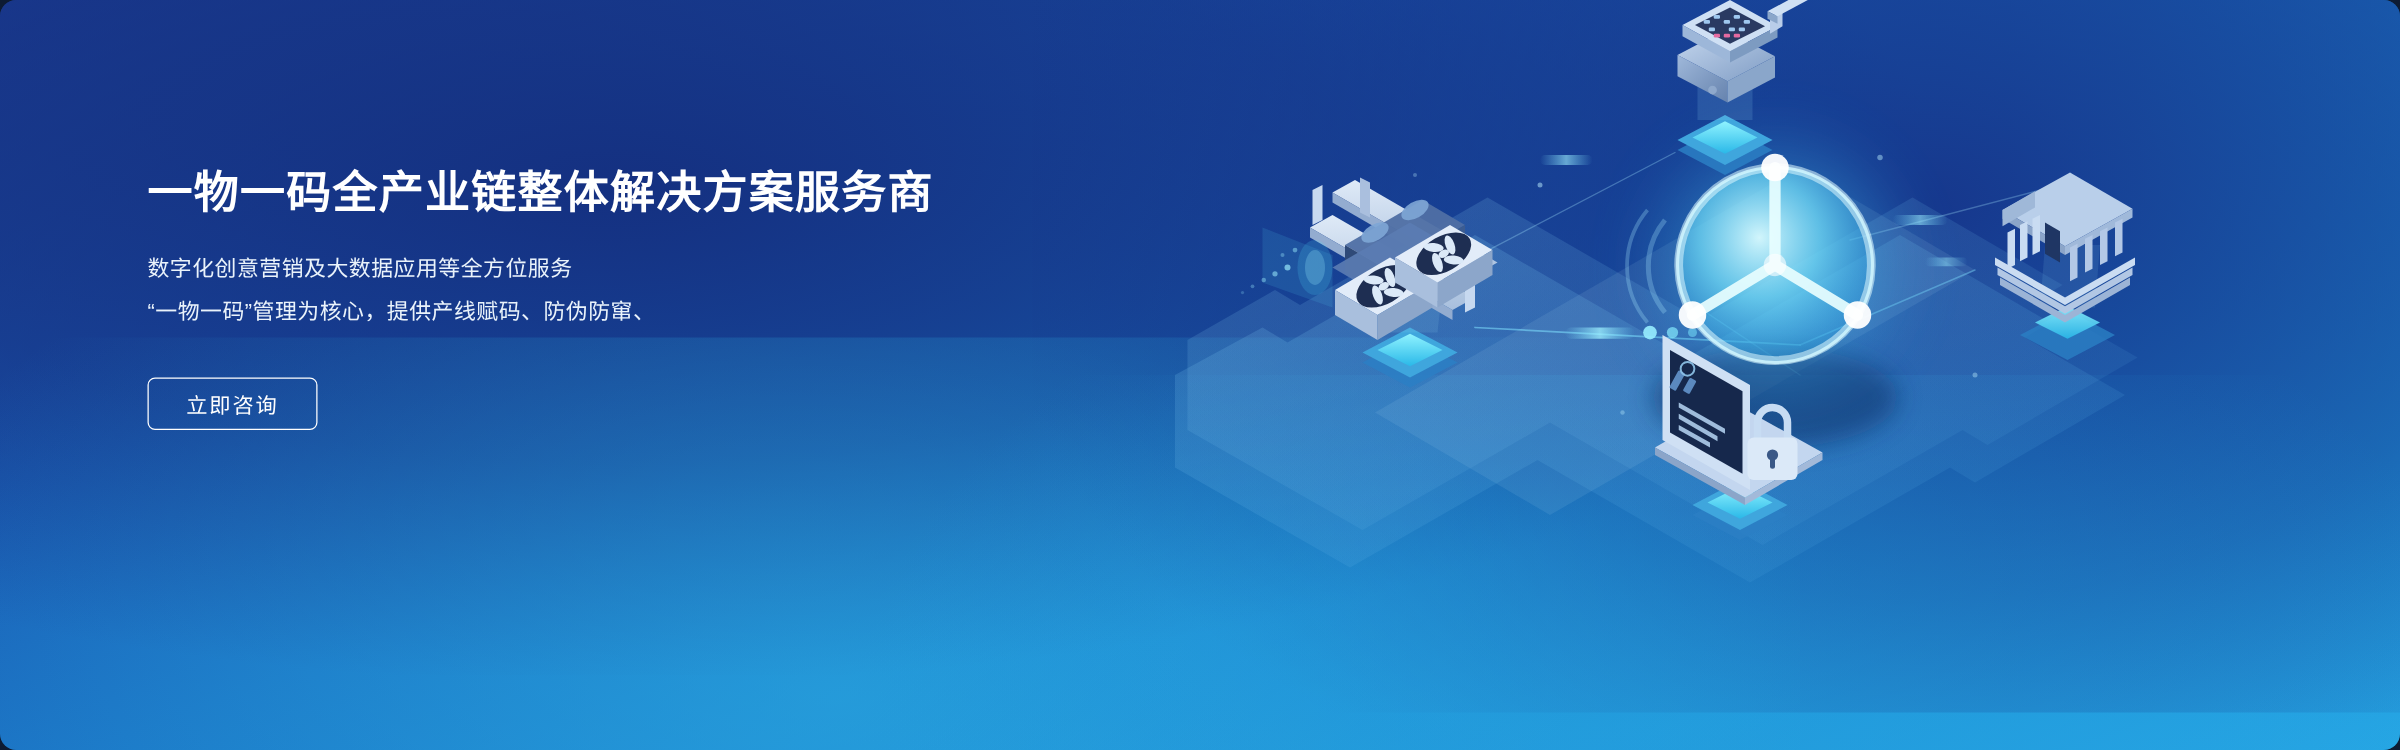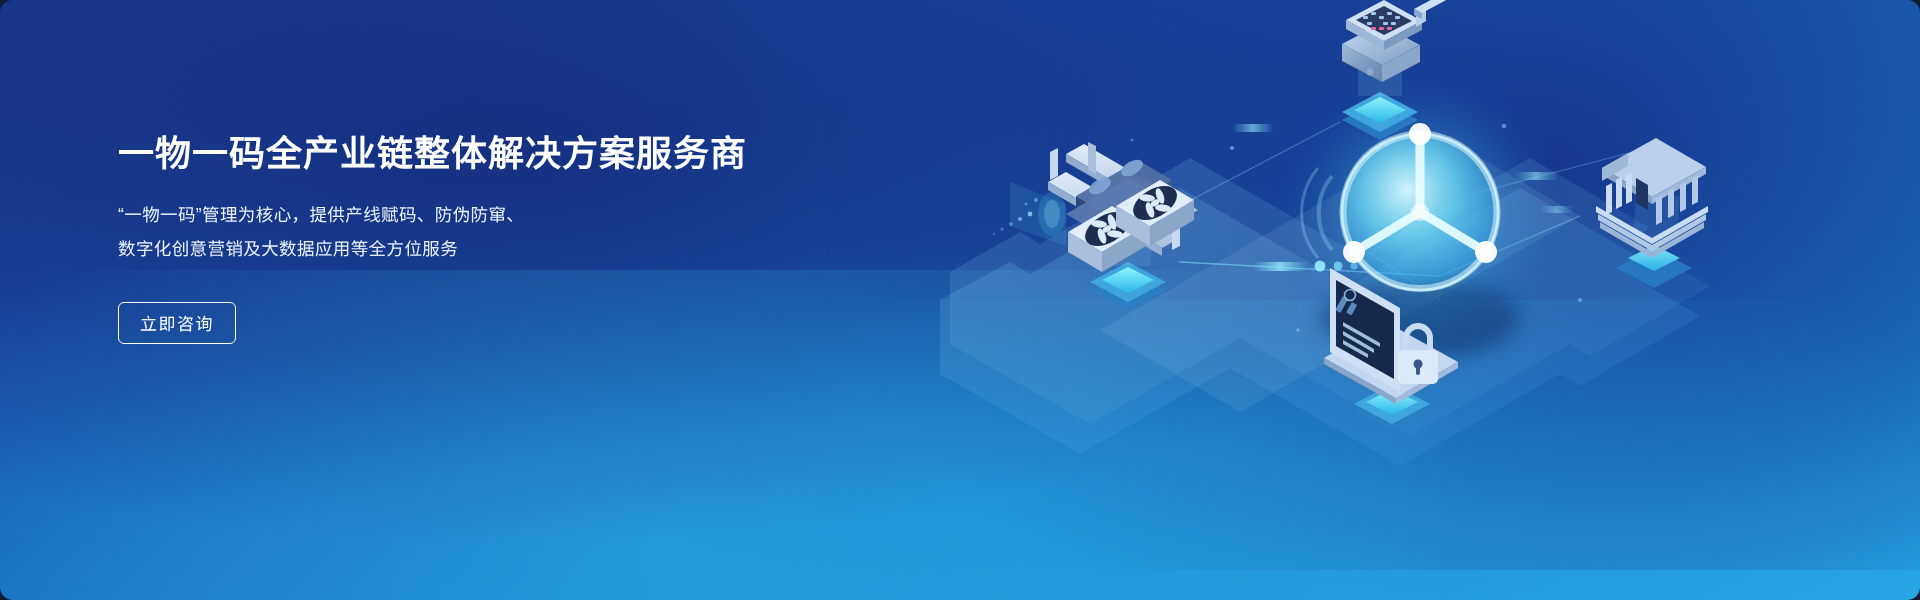--- a/index.html
+++ b/index.html
@@ -92,21 +92,21 @@
     color: #eaf3fb;
     letter-spacing: 0.4px;
   }
   .subcopy .line { display: block; }
 
   .cta {
     display: inline-flex;
     align-items: center;
     justify-content: center;
     margin-top: 36px;
-    width: 118px;
+    width: 136px;
     height: 42px;
     border: 1px solid #ffffff;
     border-radius: 6px;
     background: transparent;
     color: #ffffff;
     font-size: 17px;
     font-family: inherit;
     letter-spacing: 1.5px;
     cursor: pointer;
     padding: 16px;
@@ -438,20 +438,20 @@
         <circle cx="418" cy="330" r="1.8" opacity="0.35"></circle>
         <circle cx="252" cy="140" r="1.6" opacity="0.3"></circle>
       </g>
     </svg>
   </div>
 
   <div class="copy">
     <h1 class="headline">一物一码全产业链整体解决方案服务商</h1>
 
     <p class="subcopy">
+      <span class="line">数字化创意营销及大数据应用等全方位服务</span>
       <span class="line">“一物一码”管理为核心，提供产线赋码、防伪防窜、</span>
-      <span class="line">数字化创意营销及大数据应用等全方位服务</span>
     </p>
 
     <button class="cta" type="button">立即咨询</button>
   </div>
 
 </div>
 
 </body></html>

